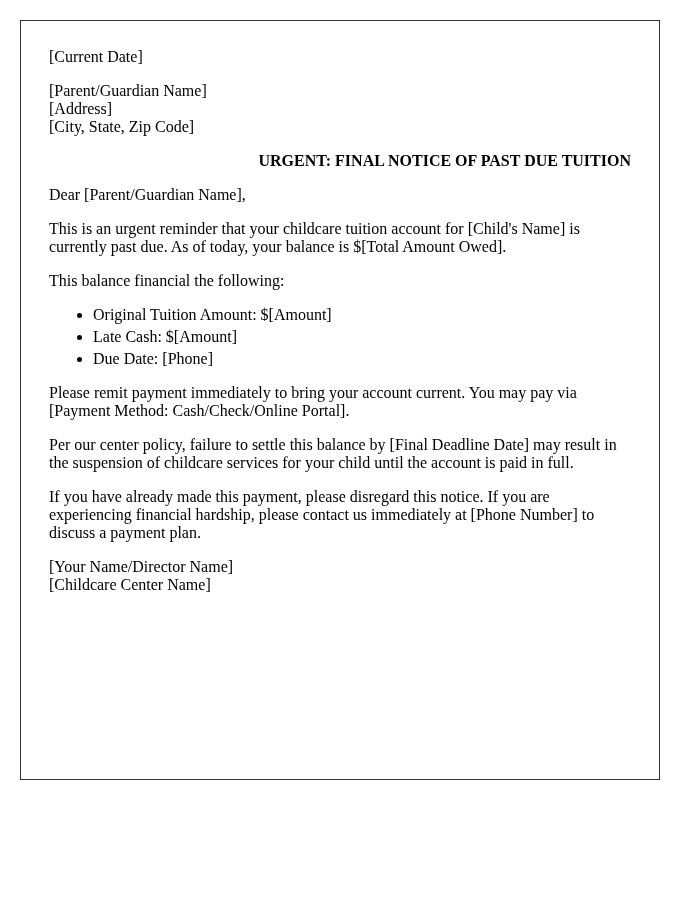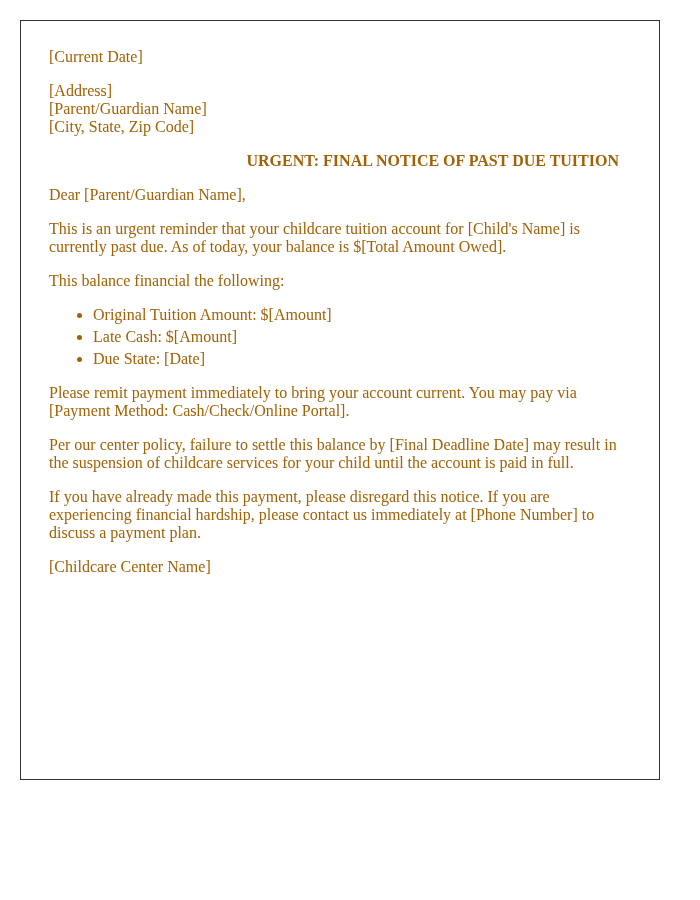--- a/index.html
+++ b/index.html
@@ -4,59 +4,60 @@
 <style>
   html, body { margin: 0; padding: 0; background: #ffffff; }
   body { width: 700px; height: 900px; position: relative; }
   .letter {
     position: absolute;
     left: 20px; top: 20px;
     width: 640px; height: 760px;
     box-sizing: border-box;
     border: 1px solid #333333;
     background: #ffffff;
-    padding: 27px 40px 20px 28px;
+    padding: 27px 28px 20px 28px;
     font-family: "Liberation Serif", "DejaVu Serif", serif;
     font-size: 16px;
     line-height: 18px;
-    color: #a16207;
+    color: #000000;
   }
   .letter p { margin: 0 0 16px 0; }
   .letter .block { margin: 0 0 16px 0; }
   .letter .block div { margin: 0; }
   .subject { font-weight: bold; text-align: right; }
   ul.items { margin: 0 0 16px 0; padding-left: 40px; list-style: disc; }
   ul.items li { margin: 4px; }
 </style>
 </head>
 <body>
 
 <div class="letter">
   <p>[Current Date]</p>
 
   <div class="block">
+    <div>[Parent/Guardian Name]</div>
     <div>[Address]</div>
-    <div>[Parent/Guardian Name]</div>
     <div>[City, State, Zip Code]</div>
   </div>
 
   <p class="subject">URGENT: FINAL NOTICE OF PAST DUE TUITION</p>
 
   <p>Dear [Parent/Guardian Name],</p>
 
   <p>This is an urgent reminder that your childcare tuition account for [Child's Name] is currently past due. As of today, your balance is $[Total Amount Owed].</p>
   <p>This balance financial the following:</p>
 
   <ul class="items">
     <li>Original Tuition Amount: $[Amount]</li>
     <li>Late Cash: $[Amount]</li>
-    <li>Due State: [Date]</li>
+    <li>Due Date: [Phone]</li>
   </ul>
 
   <p>Please remit payment immediately to bring your account current. You may pay via [Payment Method: Cash/Check/Online Portal].</p>
   <p>Per our center policy, failure to settle this balance by [Final Deadline Date] may result in the suspension of childcare services for your child until the account is paid in full.</p>
   <p>If you have already made this payment, please disregard this notice. If you are experiencing financial hardship, please contact us immediately at [Phone Number] to discuss a payment plan.</p>
 
 
   <div class="block">
+    <div>[Your Name/Director Name]</div>
     <div>[Childcare Center Name]</div>
   </div>
 </div>
 
 </body></html>

